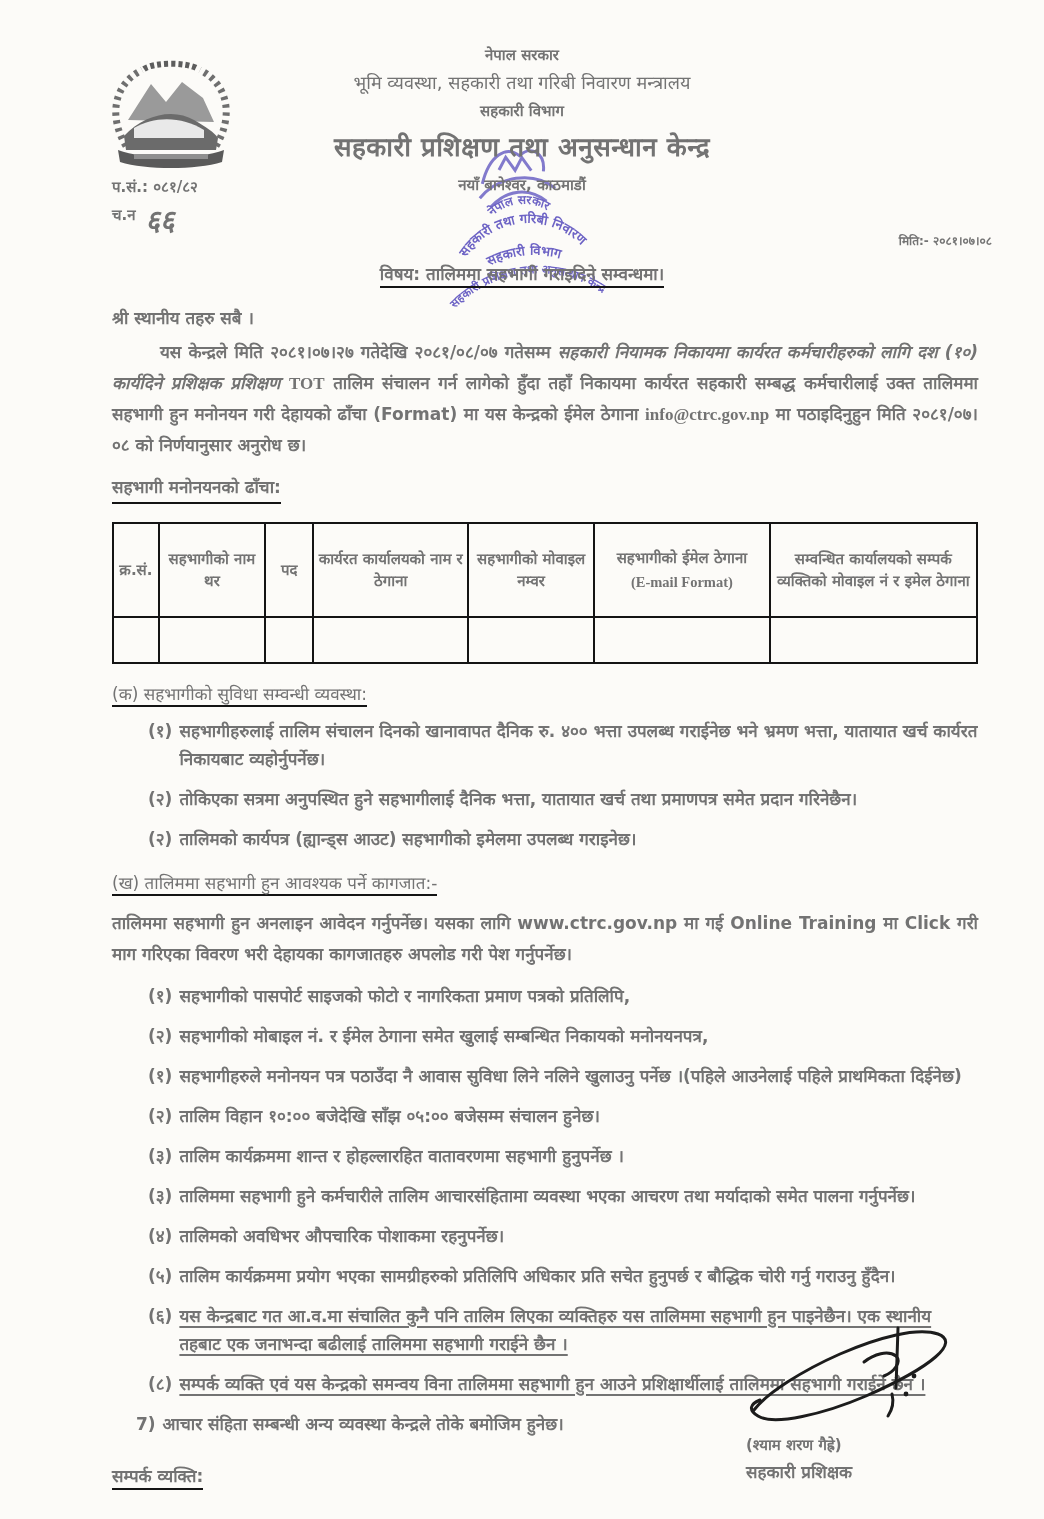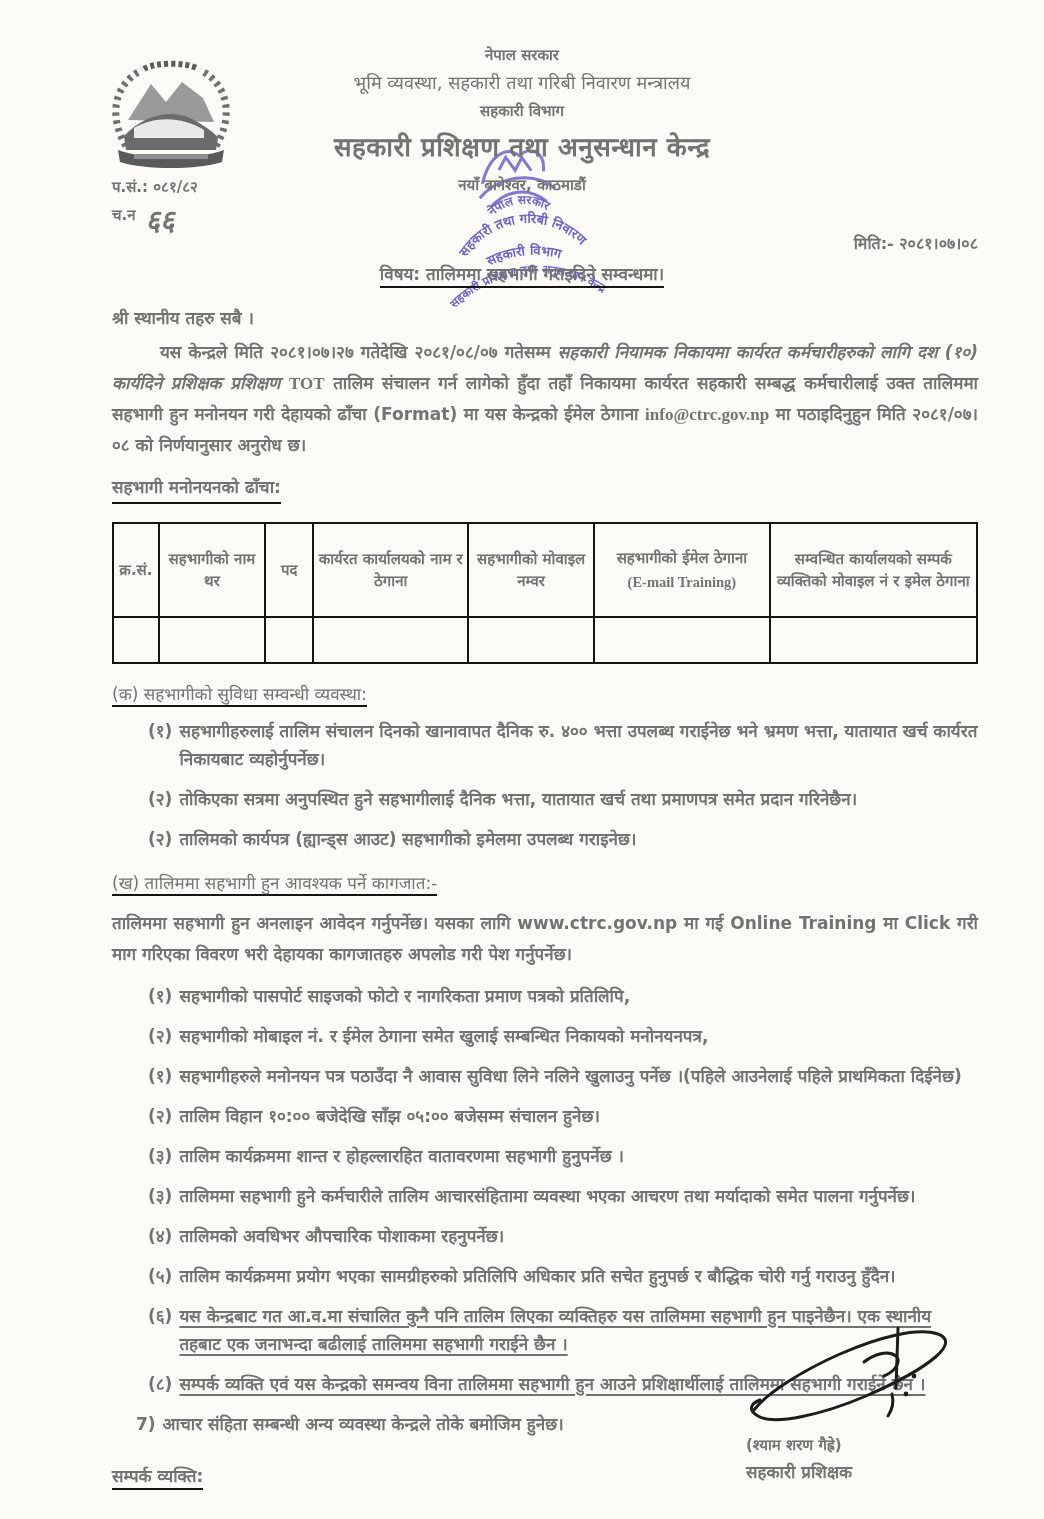--- a/index.html
+++ b/index.html
@@ -19,21 +19,21 @@
   .hdr-line2{font-size:18px;font-weight:400;margin-top:6px;}
   .hdr-line3{font-size:15px;font-weight:700;margin-top:6px;}
   .hdr-line4{font-size:26px;font-weight:700;margin-top:8px;letter-spacing:.5px;}
   .hdr-line5{font-size:15px;font-weight:700;margin-top:10px;}
   .stamp{position:absolute;left:388px;top:116px;width:268px;height:240px;z-index:2;opacity:.88;transform:rotate(-6deg);}
   .refs{position:absolute;left:112px;top:176px;z-index:3;}
   .ref-no{font-size:15px;font-weight:700;}
   .chalani{display:flex;align-items:flex-start;gap:10px;margin-top:4px;}
   .chalani-label{font-size:15px;font-weight:700;padding-top:4px;}
   .chalani-no{font-size:28px;font-weight:700;font-style:italic;}
-  .date-line{position:absolute;right:66px;top:232px;font-size:16px;font-weight:700;z-index:3;}
+  .date-line{position:absolute;right:52px;top:232px;font-size:12px;font-weight:700;z-index:3;}
   .subject{position:absolute;left:0;right:0;top:262px;text-align:center;z-index:3;
            font-size:17px;font-weight:700;}
   .subject span{border-bottom:2px solid #141414;padding-bottom:2px;}
   
   .content{position:absolute;left:112px;top:300px;width:866px;z-index:1;}
   .salutation{font-size:17px;font-weight:600;margin-top:6px;}
   .intro-para{font-size:17px;font-weight:600;line-height:31px;text-align:justify;
               text-indent:48px;margin-top:8px;}
   .seg-em{font-weight:700;font-style:italic;}
   .seg-latin{font-family:"Liberation Serif",serif;font-weight:700;}
@@ -151,21 +151,21 @@
       </colgroup>
       <tbody>
           <tr>
         <th>क्र.सं.</th>
         <th>सहभागीको नाम थर</th>
         <th>पद</th>
         <th>कार्यरत कार्यालयको नाम र ठेगाना</th>
         <th>सहभागीको मोवाइल नम्वर</th>
         <th>
           <span>सहभागीको ईमेल ठेगाना</span>
-          <span class="email-sub">(E-mail Training)</span>
+          <span class="email-sub">(E-mail Format)</span>
         </th>
         <th>सम्वन्धित कार्यालयको सम्पर्क व्यक्तिको मोवाइल नं र इमेल ठेगाना</th>
       </tr>
       <tr>
         <td></td>
         <td></td>
         <td></td>
         <td></td>
         <td></td>
         <td></td>

